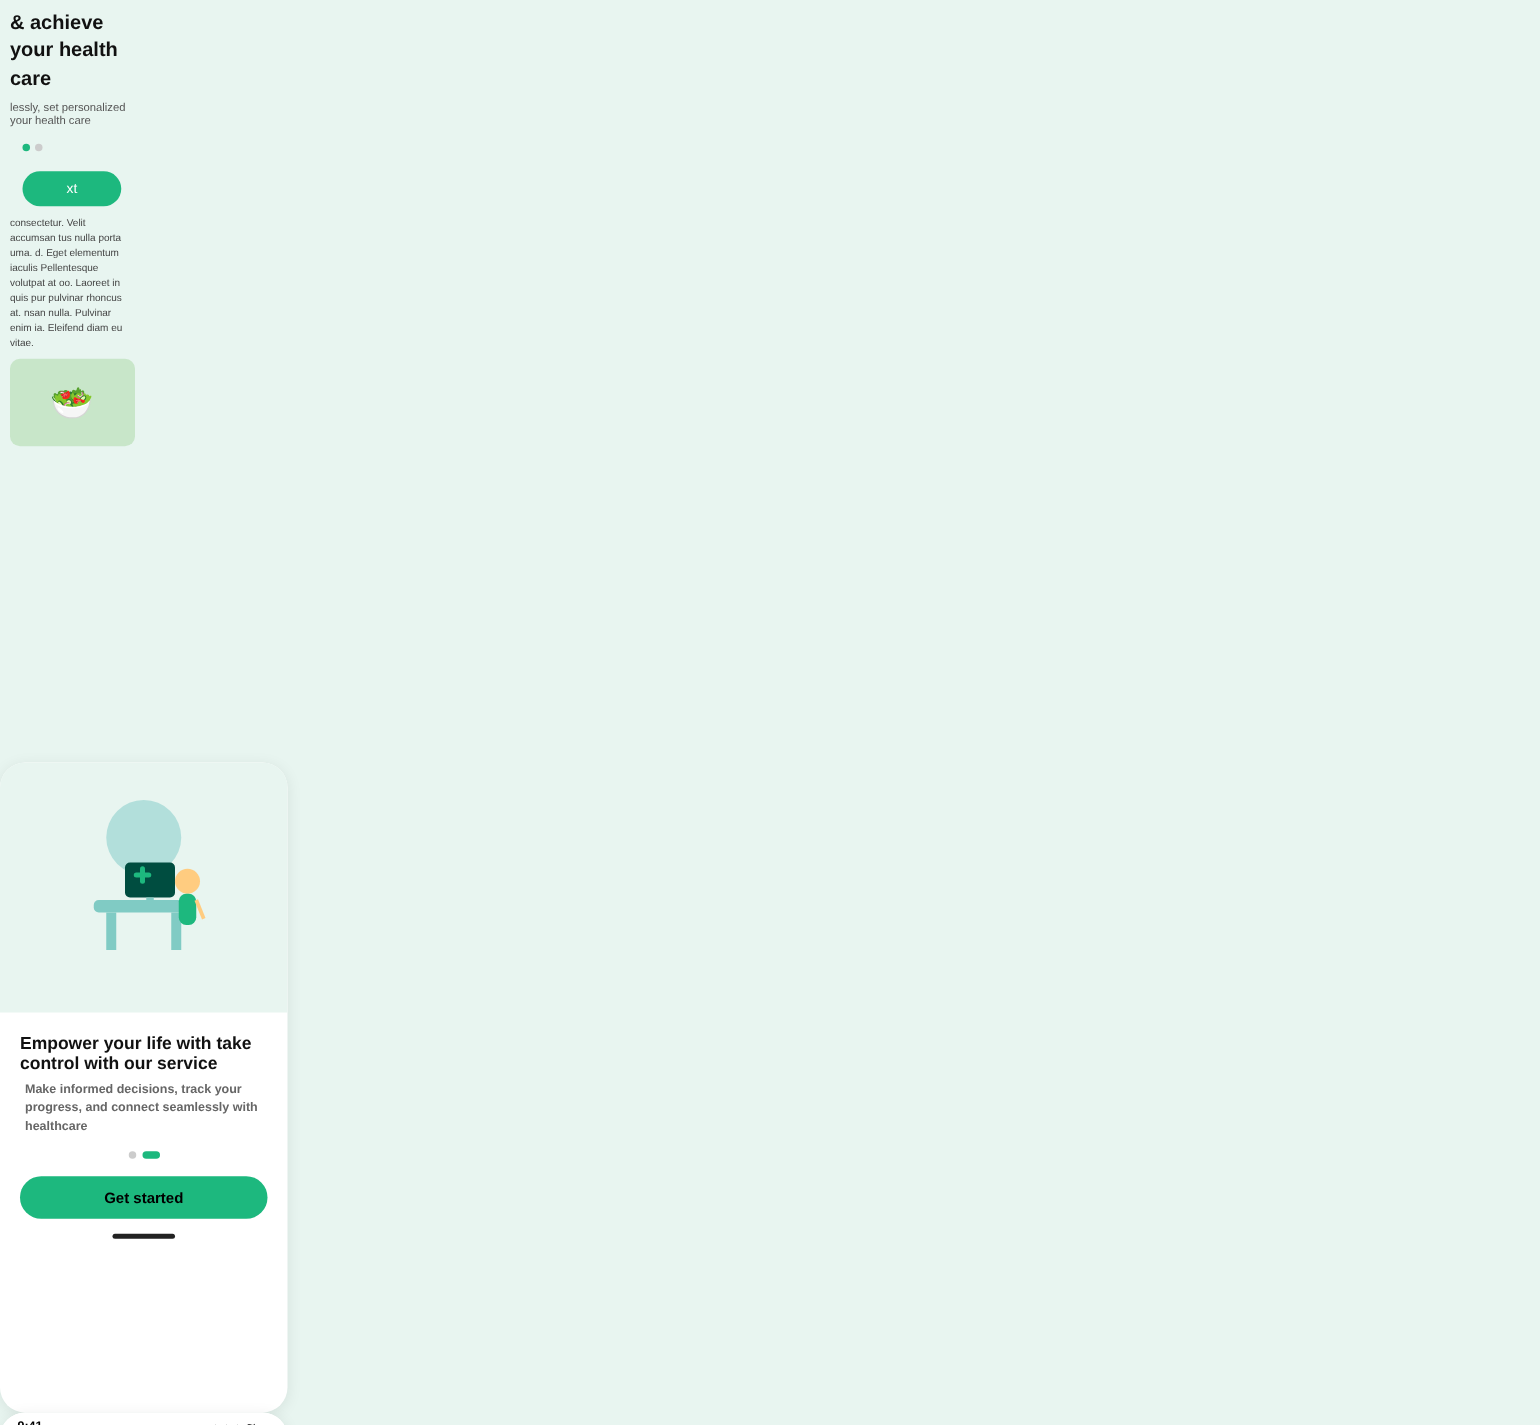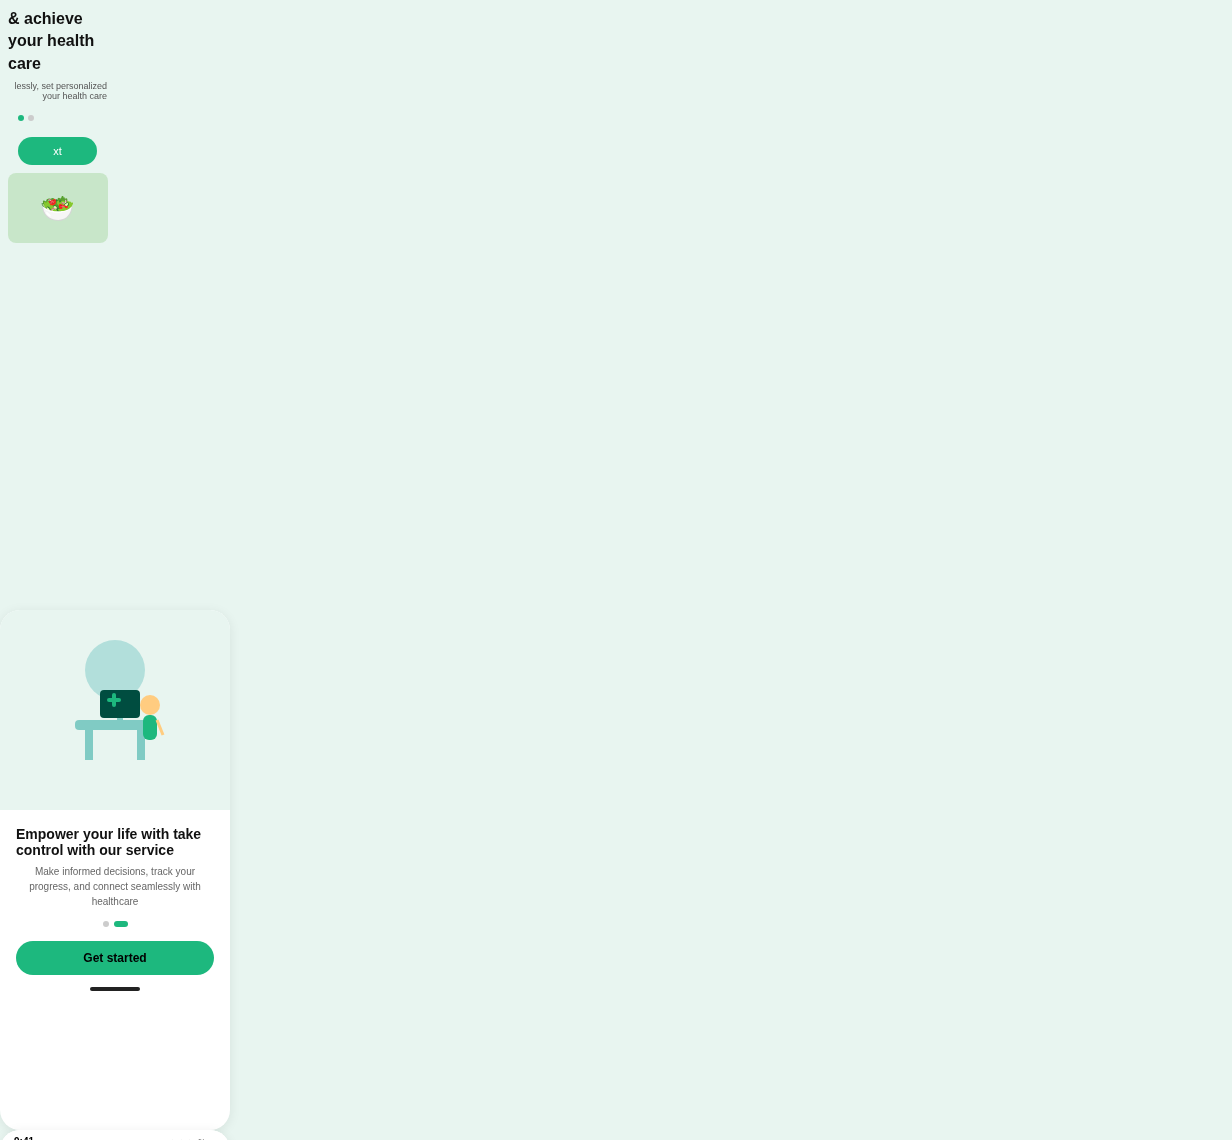--- a/index.html
+++ b/index.html
@@ -56,21 +56,21 @@
       overflow: hidden;
       box-shadow: 0 2px 12px rgba(0,0,0,0.08);
     }
     .empower-illus {
       background: #e8f5f0;
       height: 200px;
       display: flex; align-items: center; justify-content: center;
       font-size: 60px;
     }
     .empower-title { padding: 16px 16px 6px; font-size: 14px; font-weight: 700; color: #111; text-align: left; }
-    .empower-sub   { padding: 0 20px 12px; font-size: 10px; color: #666; text-align: center; line-height: 1.5; }
+    .empower-sub   { padding: 0 20px 12px; font-size: 10px; color: #666; line-height: 1.5; font-weight: bold; }
     .empower-dots  { display: flex; justify-content: center; gap: 5px; margin-bottom: 14px; }
     .empower-dots .dot.active { background: #1db87e; width: 14px; border-radius: 3px; }
     .started-btn { margin: 0 16px; width: calc(100% - 32px); padding: 10px; font-size: 12px; }
 
     
     #panel-store-small {
       left: 118px; top: 540px; width: 230px; height: 595px;
       background: #fff;
       border-radius: 20px;
       overflow: hidden;
@@ -88,29 +88,30 @@
 
     
     .food-img-ph { width: 100px; height: 70px; background: #c8e6c9; border-radius: 8px; display: flex; align-items: center; justify-content: center; font-size: 28px; margin: 6px 0; }
 
   </style>
 </head>
 <body>
 
 <div id="panel-text-left">
   <div style="font-size:16px;font-weight:800;color:#111;line-height:1.4;margin-bottom:6px;">&amp; achieve your health care</div>
-  <div style="font-size:9px;color:#555;margin-bottom:6px;text-align:right;">lessly, set personalized your health care</div>
+  <div style="font-size:9px;color:#555;margin-bottom:6px;">lessly, set personalized your health care</div>
 
   <div class="dot-row">
     <div class="dot active"></div>
     <div class="dot"></div>
   </div>
 
   <button class="next-btn">xt</button>
 
+  <div class="text-para">consectetur. Velit accumsan tus nulla porta uma. d. Eget elementum iaculis Pellentesque volutpat at oo. Laoreet in quis pur pulvinar rhoncus at. nsan nulla. Pulvinar enim ia. Eleifend diam eu vitae.</div>
 
   <div class="food-img-ph">🥗</div>
 
 </div>
 
 <div id="panel-empower">
   <div class="empower-illus">
 
     <svg width="120" height="160" viewBox="0 0 120 160">
       <circle cx="60" cy="40" r="30" fill="#b2dfdb"></circle>

